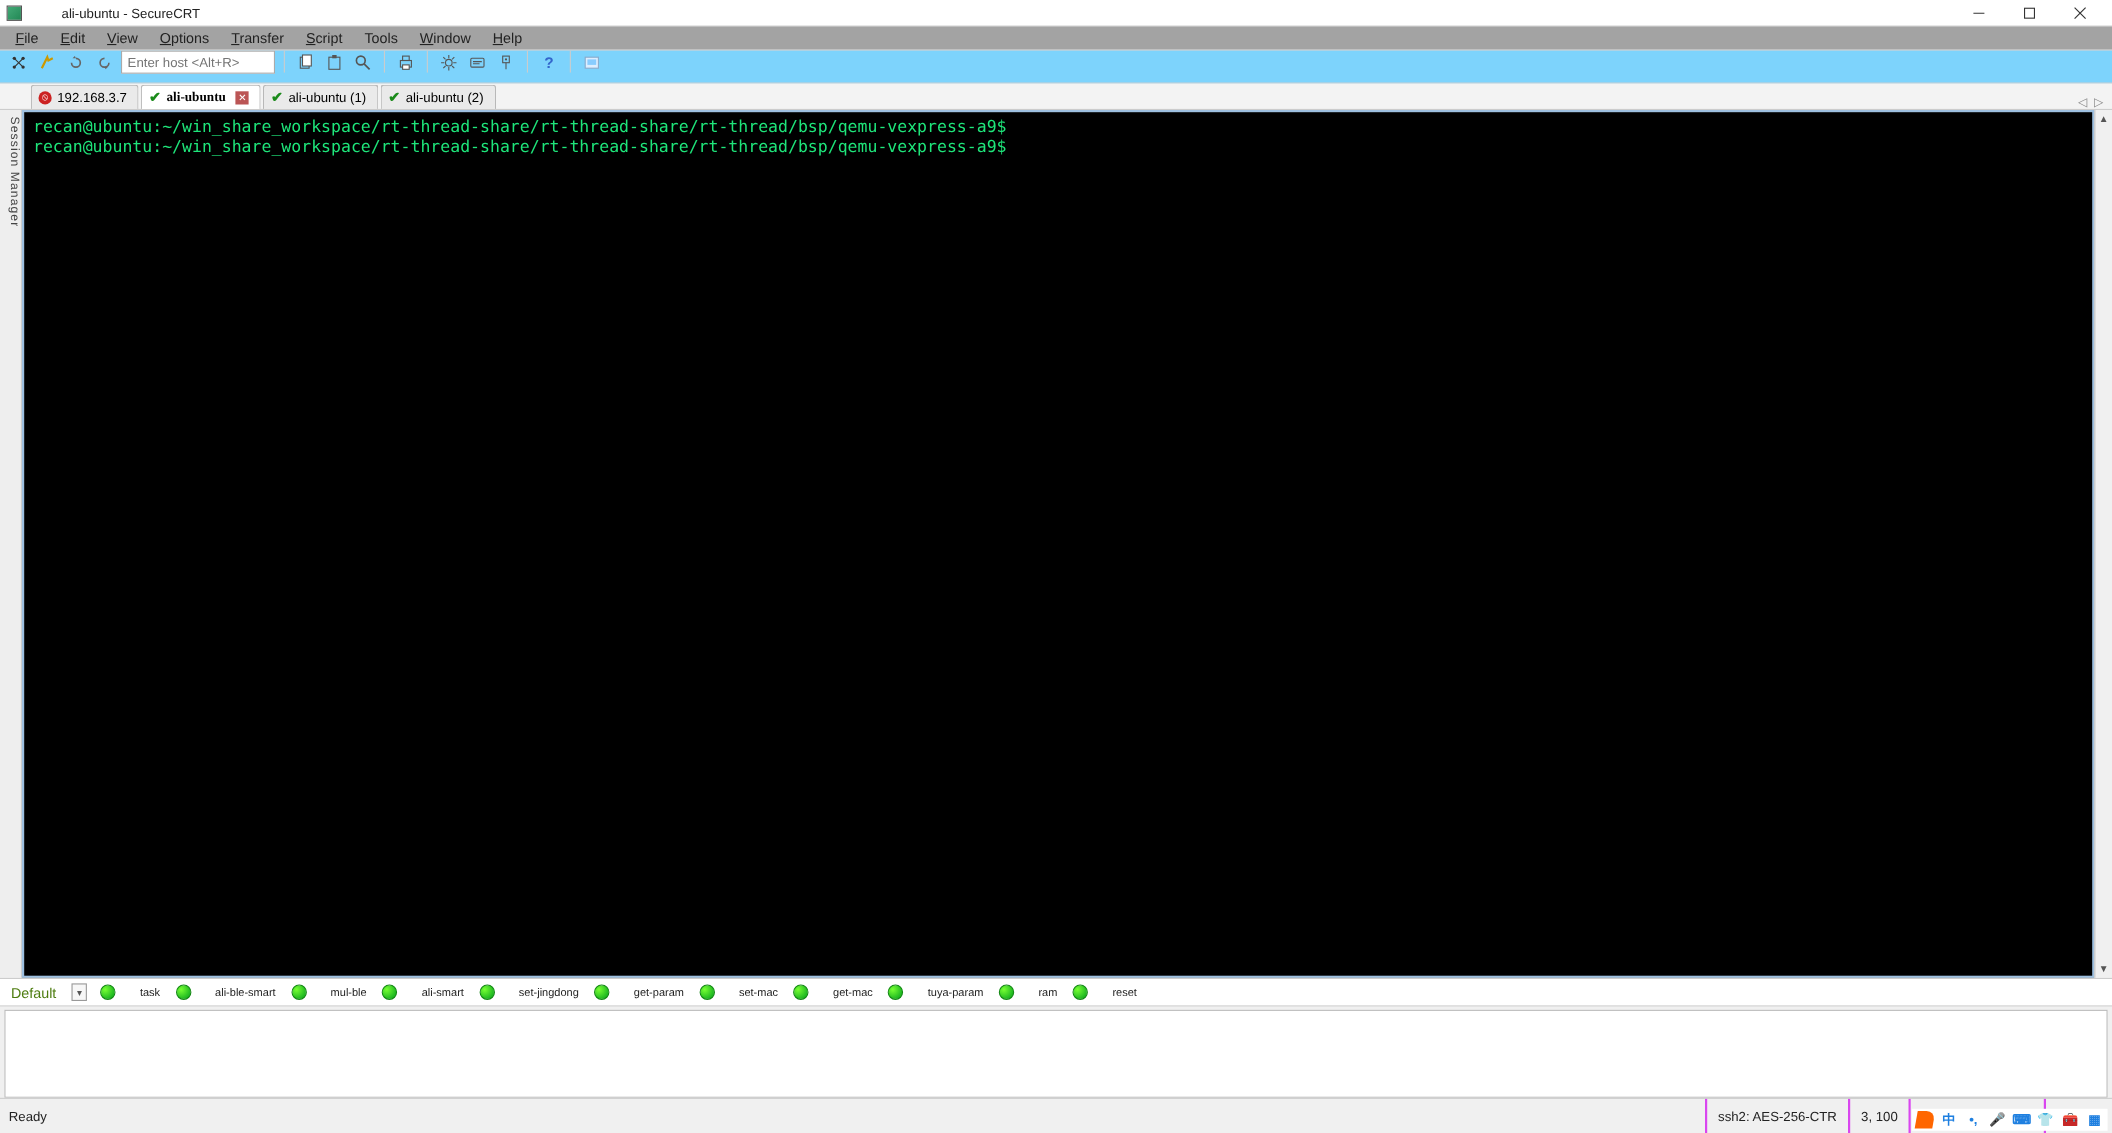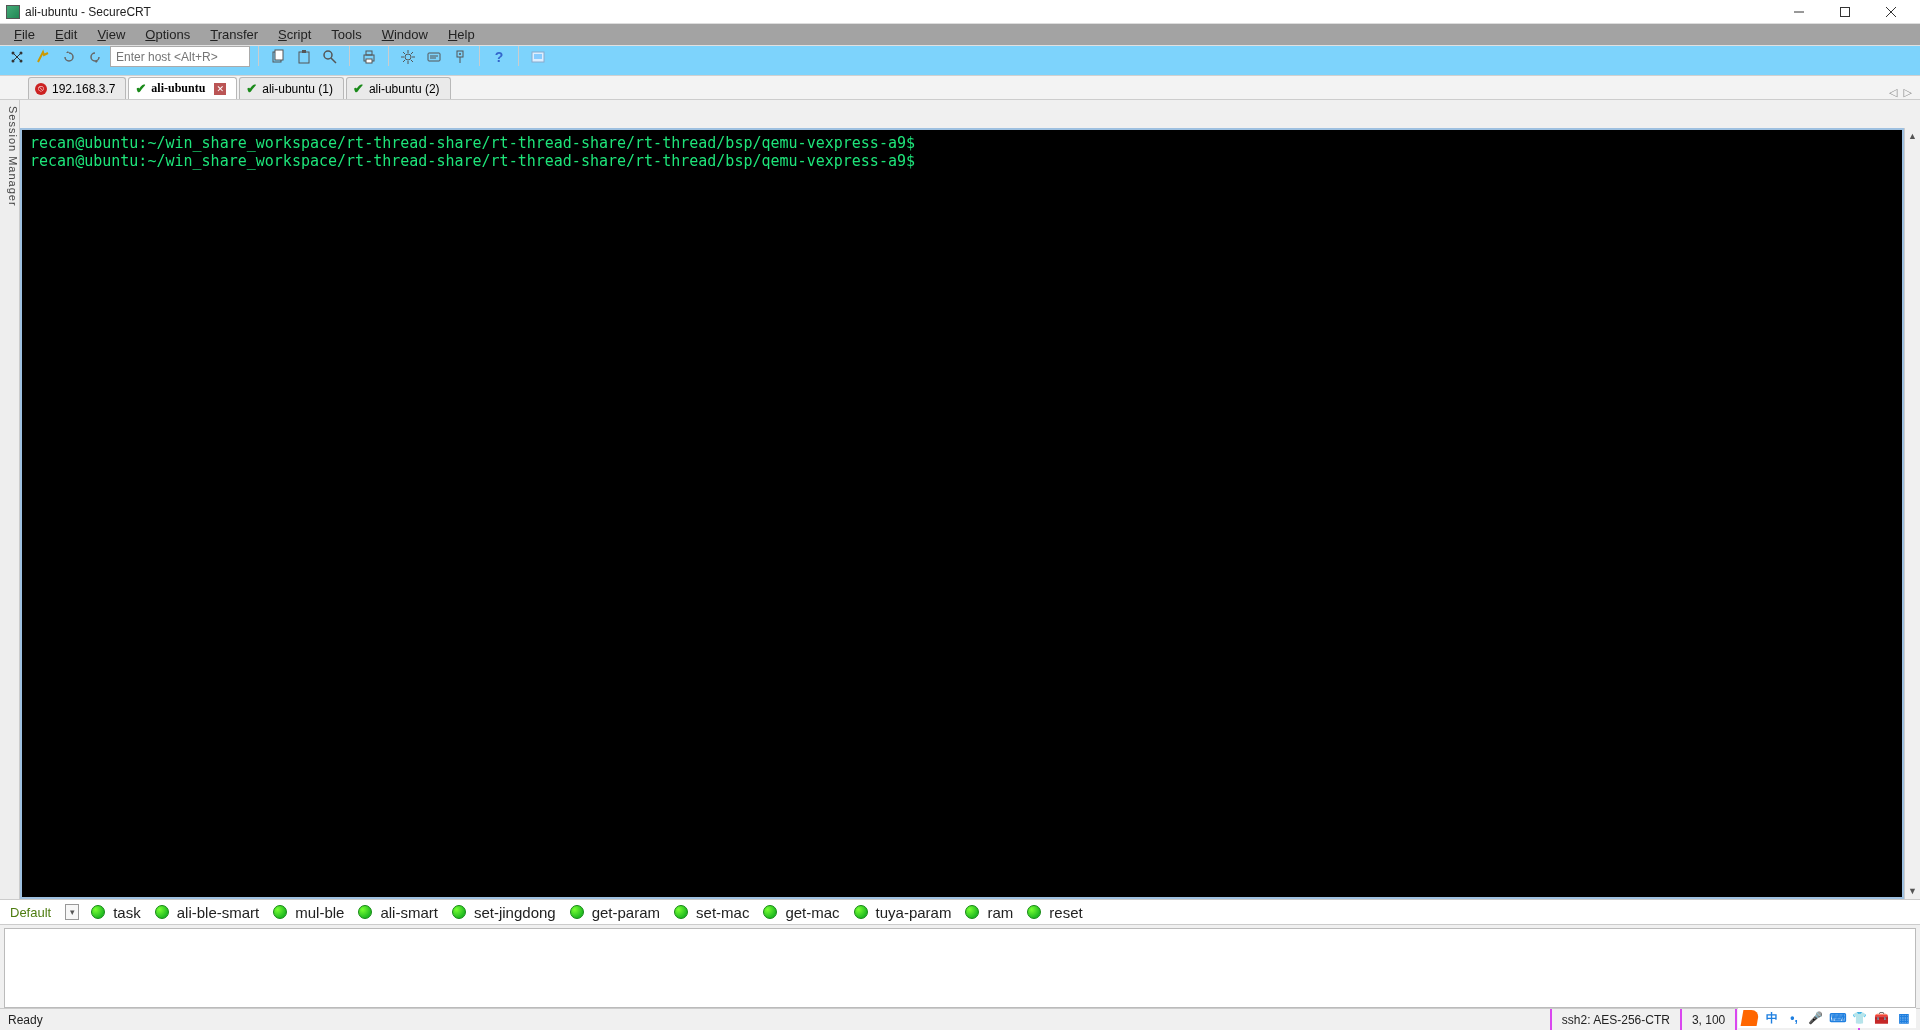--- a/index.html
+++ b/index.html
@@ -20,21 +20,21 @@
   background: #fff;
   display: flex;
   align-items: center;
   padding: 0 6px;
   border-bottom: 1px solid #ddd;
 }
 .titlebar .app-icon {
   width: 14px; height: 14px; margin-right: 5px;
   background: linear-gradient(135deg,#4a7 0%,#285 100%); border:1px solid #555;
 }
-.titlebar-title { flex: 0 0 auto; color: #222; font-size: 12px; }
+.titlebar-title { flex: 0 0 auto; color: #222; font-size: 12px; margin-left: 31px; }
 .titlebar-spacer { flex: 1; }
 .win-btn {
   width: 46px; height: 24px; display: flex; align-items: center; justify-content: center;
   color: #333; font-size: 12px;
 }
 .win-btn svg { display:block; }
 
 
 .menubar {
   height: 22px;
@@ -95,21 +95,21 @@
 .tab-arrow { color:#888; font-size:11px; }
 
 
 .mainrow { flex:1; display:flex; min-height:0; }
 .session-manager-tab {
   width: 20px; background:#eee; border-right:1px solid #ccc;
   writing-mode: vertical-rl; text-orientation: mixed;
   font-size:11px; color:#444; text-align:left; padding-top:6px;
   letter-spacing:1px;
 }
-.termwrap { flex:1; display:flex; flex-direction:column; min-width:0;margin-top:28px;}
+.termwrap { flex:1; display:flex; flex-direction:column; min-width:0;}
 .terminal {
   flex:1; background:#000; color:#1ee57a;
   font-family: "DejaVu Sans Mono","Courier New",monospace;
   font-size: 15px; line-height: 18px;
   padding: 4px 8px;
   border: 2px solid #9ec0e0;
   overflow:auto; white-space:pre;
 }
 .term-scroll {
   width: 16px; background:#f0f0f0; border-left:1px solid #ccc;
@@ -123,35 +123,35 @@
   height: 26px; background:#fff; border-top:1px solid #ccc; border-bottom:1px solid #ccc;
   display:flex; align-items:center; padding:0 10px; gap:12px;
 }
 .btnbar .deflabel {
   font-size:13px; color:#4d7c0f; padding-right:2px;
 }
 .btnbar .defcombo {
   width:14px; height:16px; border:1px solid #999; background:#f7f7f7;
   display:inline-flex;align-items:center;justify-content:center;font-size:9px;color:#555;
 }
-.btn-item { display:flex; align-items:center; gap:8px; font-size:15px; color:#222;}
+.btn-item { display:flex; align-items:center; gap:22px; font-size:10px; color:#222;}
 .btn-item .dot {
   width:14px; height:14px; border-radius:50%;
   background: radial-gradient(circle at 30% 30%, #7f3 0%, #2b2 70%);
   border:1px solid #181;
 }
 
 
 .cmdinput {
   height: 80px; background:#fff; border:1px solid #bbb; margin:3px 4px 0 4px;
 }
 
 
 .statusbar {
-  height: 22px; background:#f0f0f0; border-top:1px solid #ccc;
+  height: 32px; background:#f0f0f0; border-top:1px solid #ccc;
   display:flex; align-items:center; font-size:12px; color:#222;
   padding: 0 8px;
 }
 .statusbar .sseg { padding:0 10px; border-left:2px solid #d946ef; height:100%; display:flex;align-items:center;}
 .statusbar .sseg:first-child { border-left:none; padding-left:0;}
 .statusbar .spacer { flex:1; }
 
 
 .tray {
   position:absolute; right:4px; bottom:2px;

